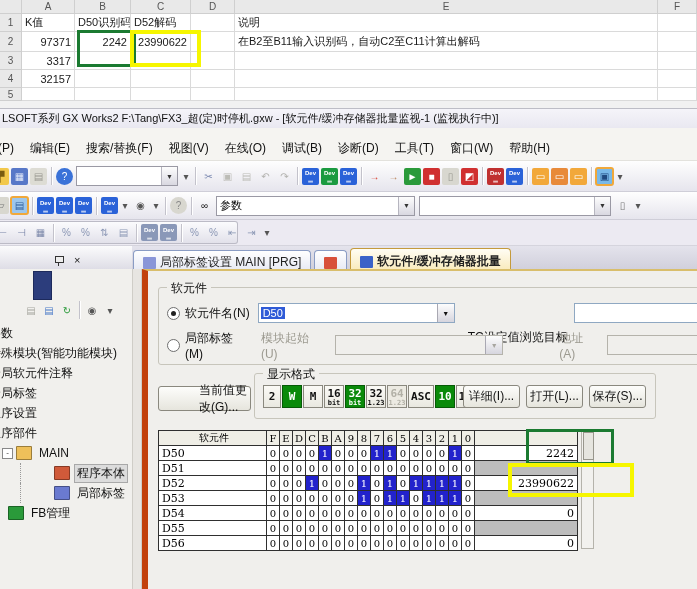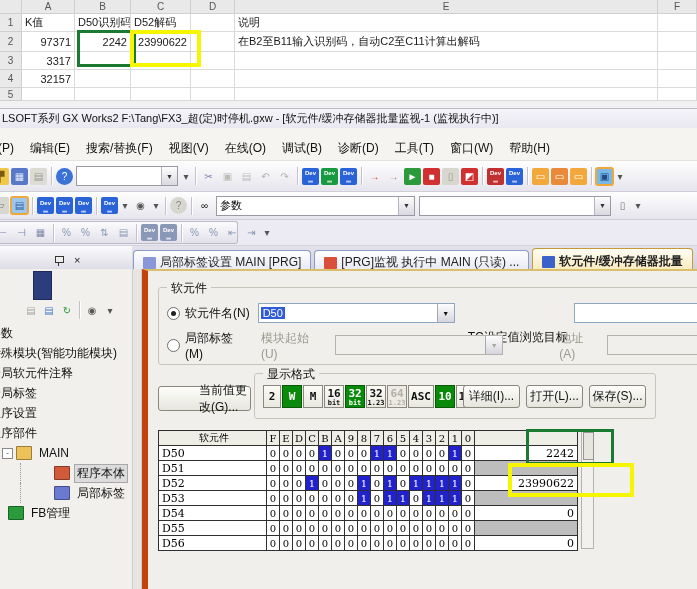--- a/index.html
+++ b/index.html
@@ -251,21 +251,20 @@
       <span class="pin"></span>
       <span class="xclose">×</span>
     </div>
     <div id="tabs" style="display:flex;align-items:flex-end;flex:1;overflow:hidden;">
         <div class="tab">
           <span class="ticon" style="background: rgb(138, 150, 216);"></span>
           <span>局部标签设置 MAIN [PRG]</span>
         </div>
         <div class="tab">
           <span class="ticon" style="background: rgb(216, 80, 58);"></span>
-          <span>[PRG]监视 执行中 MAIN (只读) ...</span>
         </div>
         <div class="tab active">
           <span class="ticon" style="background: rgb(58, 98, 200);"></span>
           <span>软元件/缓冲存储器批量</span>
         </div>
       </div>
   </div>
   <div class="content">
     <div class="sidebar">
       <div class="navyblk"></div>

